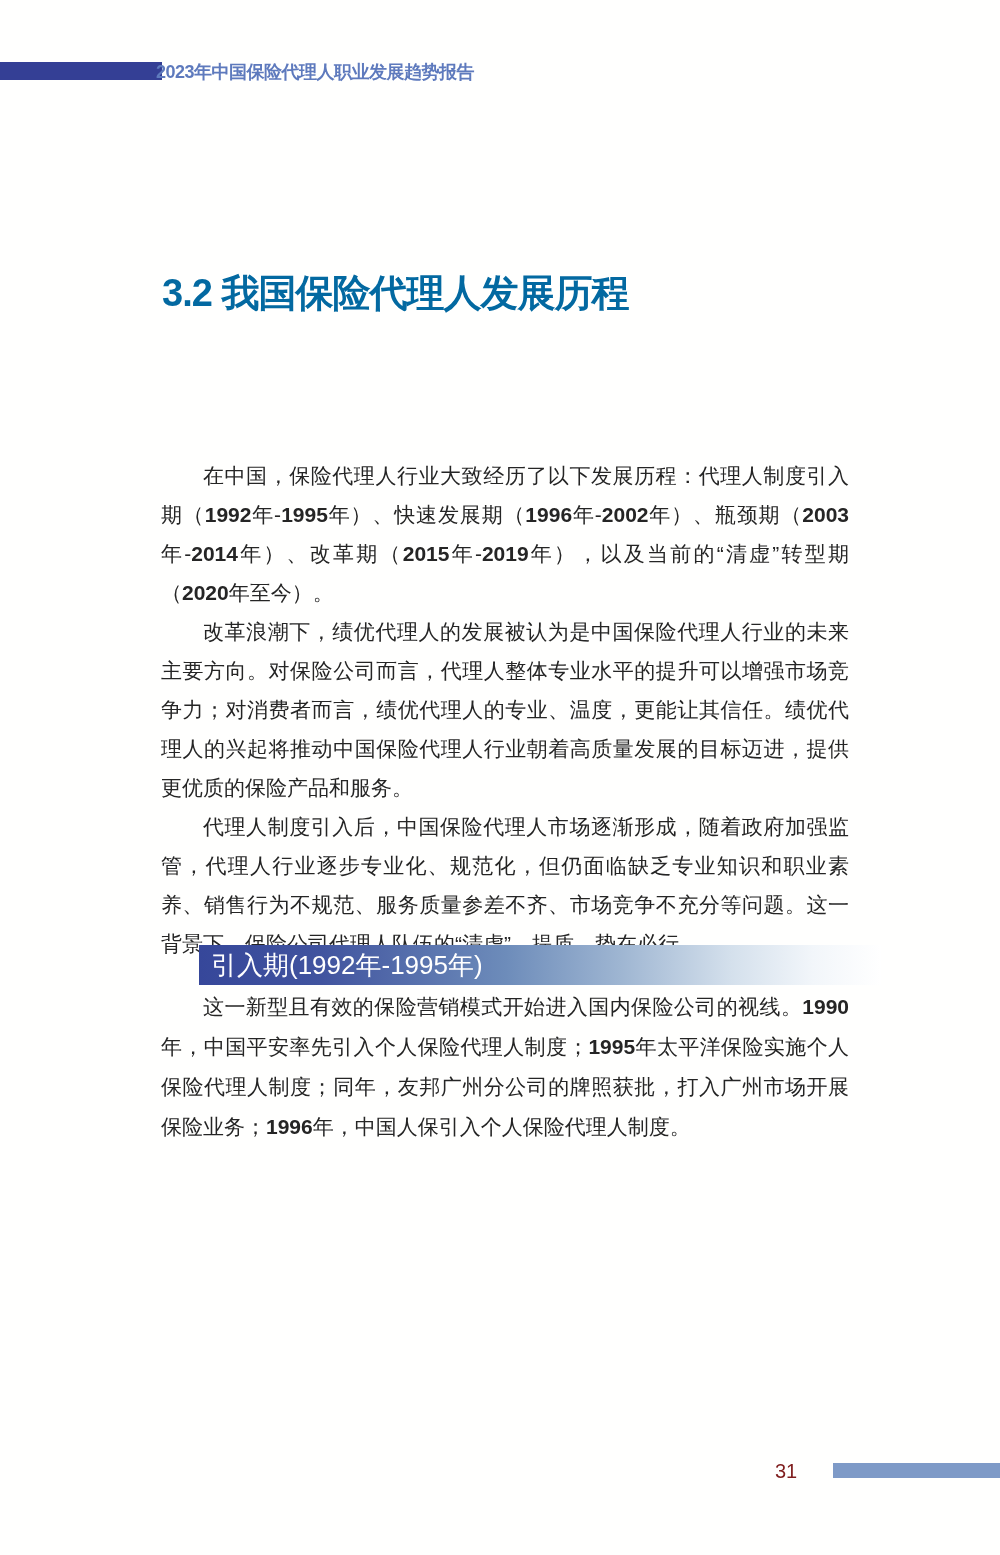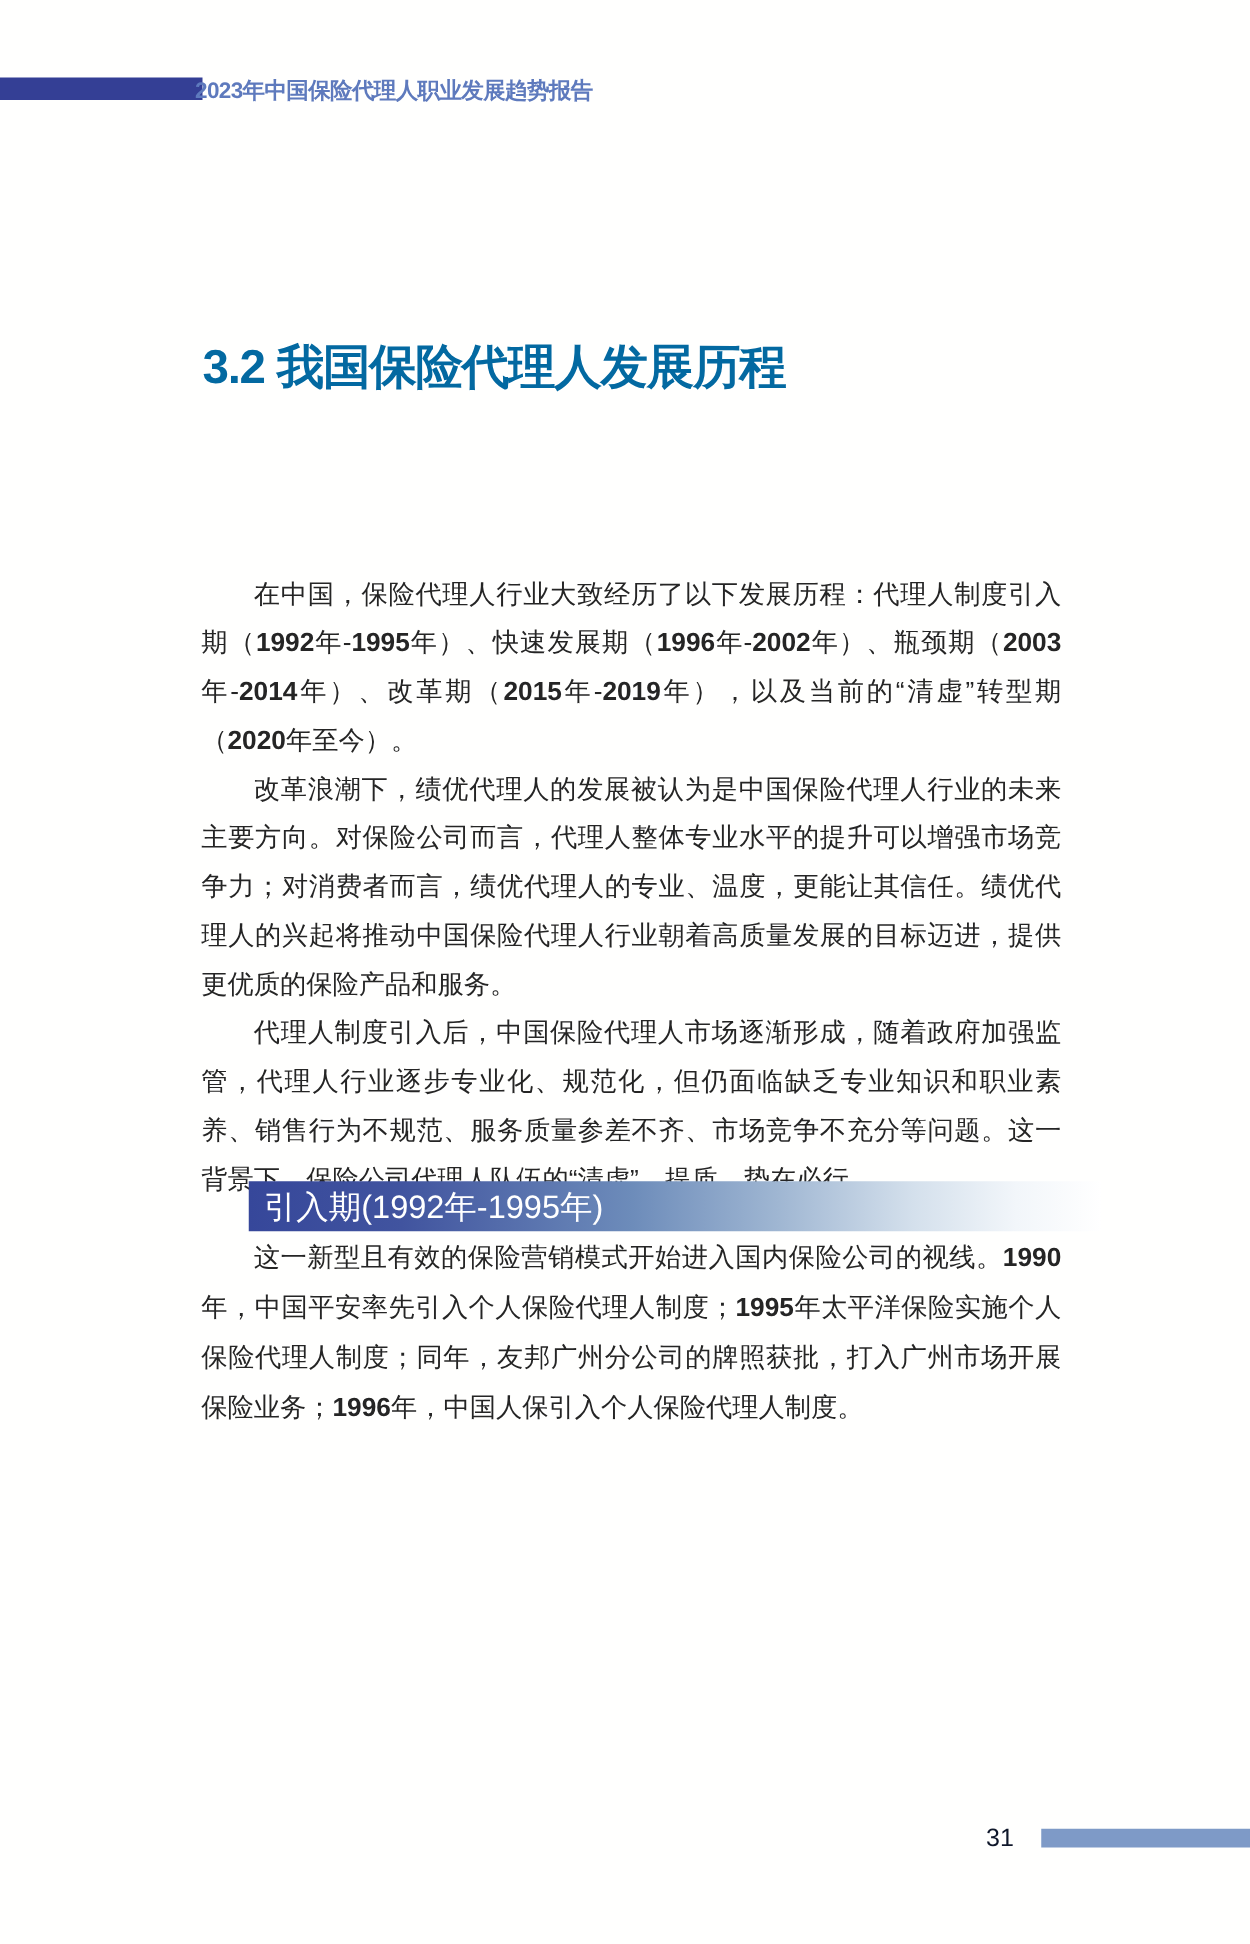--- a/index.html
+++ b/index.html
@@ -67,23 +67,23 @@
     line-height: 40px;
     font-weight: 500;
     white-space: nowrap;
     margin-left: 36px;
   }
   
   .page-number {
     position: absolute;
     left: 775px; top: 1460px;
     width: 50px;
-    text-align: center;
+    text-align: left;
     font-size: 20px;
-    color: #0f172a;
+    color: #7f1d1d;
   }
   .footer-bar {
     position: absolute;
     left: 833px; top: 1463px;
     width: 167px; height: 15px;
     background: #7e9ac7;
   }
 </style>
 </head>
 <body>

